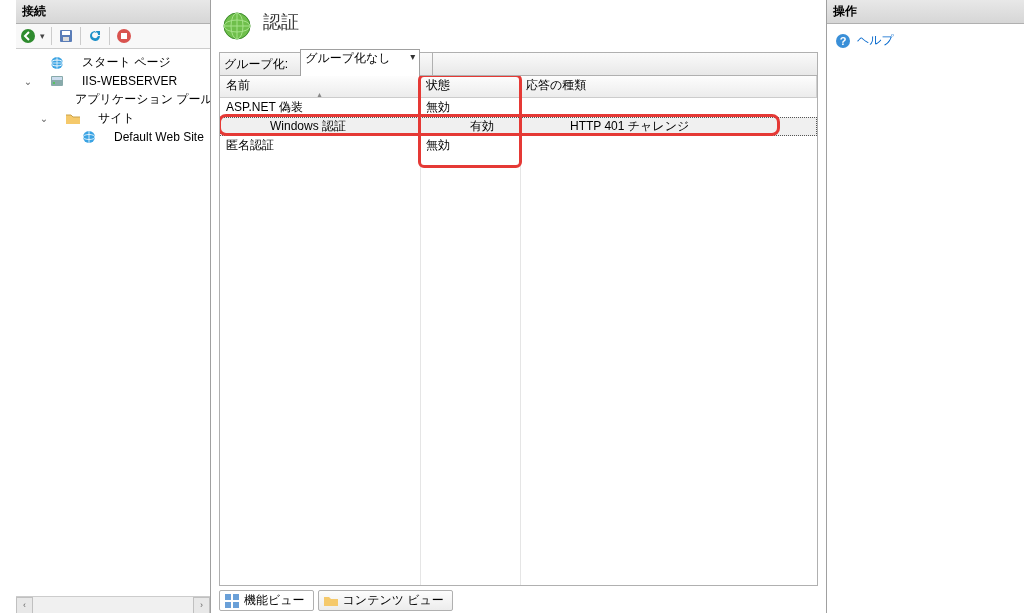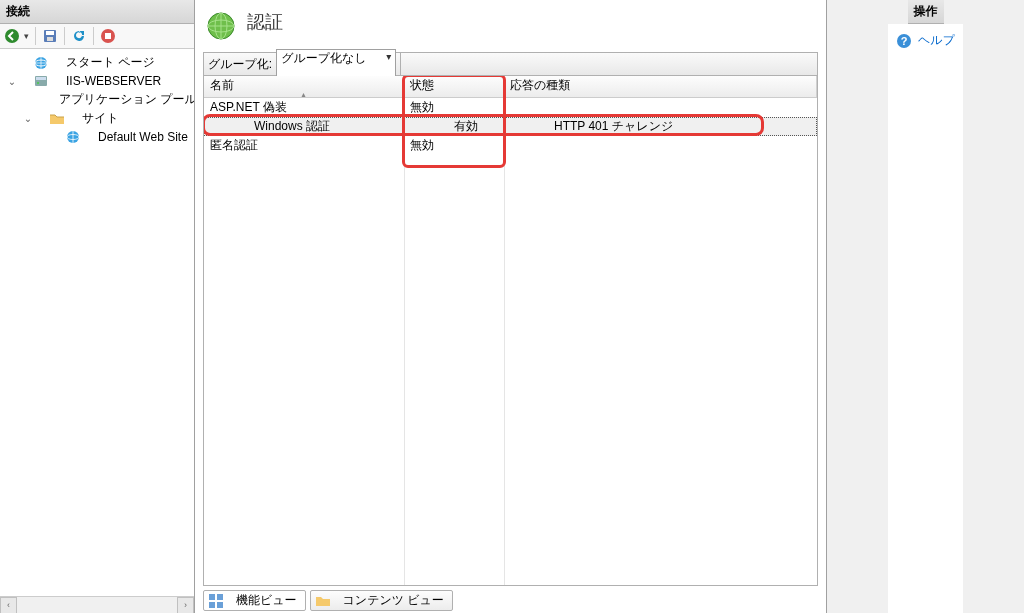--- a/index.html
+++ b/index.html
@@ -12,20 +12,21 @@
       height: 613px;
       overflow: hidden;
       display: flex;
     }
     .panel-left {
       width: 195px;
       display: flex;
       flex-direction: column;
       background: #8b5cf6;
       border-right: 1px solid #a0a0a0;
+      margin-left: 16px;
     }
     .panel-header {
       background: linear-gradient(#e8e8e8, #d6d6d6);
       border-bottom: 1px solid #b0b0b0;
       font-weight: bold;
       padding: 3px 6px;
       font-size: 12px;
     }
     .toolbar {
       background: #f8f8f8;
@@ -115,21 +116,21 @@
       font-size: 18px;
       color: #333;
     }
     .group-bar {
       display: flex;
       align-items: center;
       background: linear-gradient(#fafafa, #e8e8e8);
       border: 1px solid #b0b0b0;
       height: 24px;
       padding: 0 4px;
-      gap: 4px;
+      gap: 12px;
       font-size: 12px;
     }
     .group-dropdown {
       border: 1px solid #a0a0a0;
       background: #fff;
       height: 30px;
       padding: 0 18px 0 4px;
       position: relative;
       min-width: 120px;
       display: flex;
@@ -209,37 +210,36 @@
 
     .view-tabs {
       display: flex;
       gap: 4px;
       padding: 4px 0 2px 0;
       font-size: 12px;
     }
     .view-tab {
       display: flex;
       align-items: center;
-      gap: 12px;
+      gap: 4px;
       border: 1px solid #b0b0b0;
       background: linear-gradient(#fdfdfd,#ececec);
       padding: 1px 8px 1px 4px;
       border-radius: 2px;
     }
     .view-tab.active {
       background: #fff;
     }
 
     .panel-right {
       width: 198px;
       background: #f0f0f0;
       border-left: 1px solid #a0a0a0;
       display: flex;
       flex-direction: column;
-      align-items: center;
     }
     .actions-body {
       background: #fff;
       flex: 1;
       padding: 6px;
     }
     .action-link {
       display: flex;
       align-items: center;
       gap: 6px;

